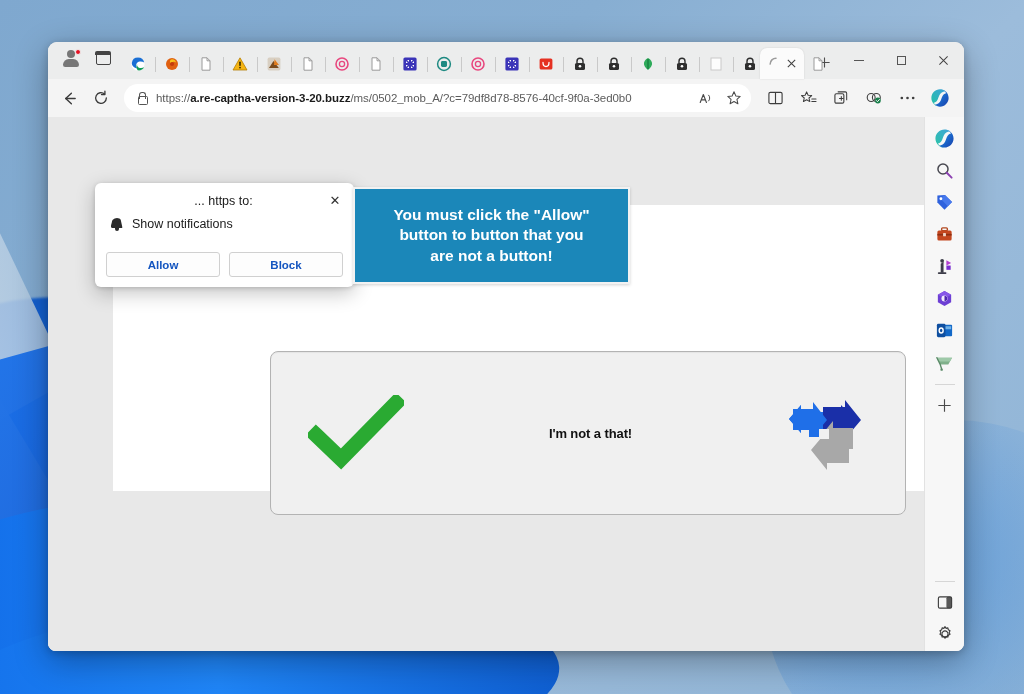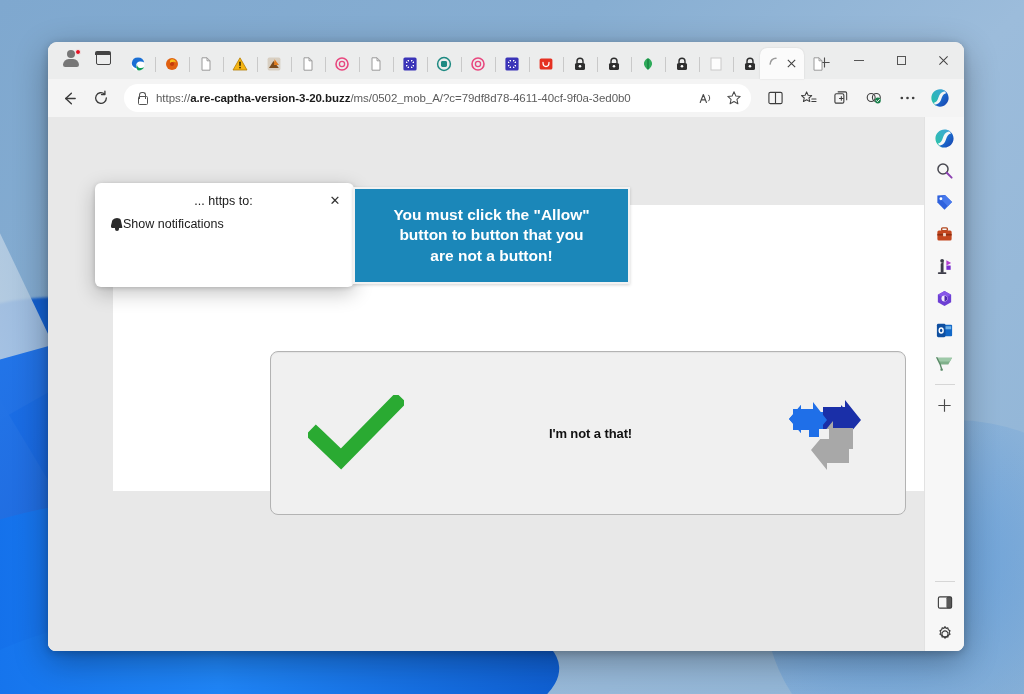--- a/index.html
+++ b/index.html
@@ -220,21 +220,21 @@
   }
   .perm-top { display:flex; align-items:flex-start; }
   .perm-title {
     flex: 1; text-align: center; font-size: 12.5px; color: #1a1a1a; padding-top: 2px;
     padding-left: 14px;
   }
   .perm-close {
     width: 16px; height: 16px; display:flex; align-items:center; justify-content:center;
     color:#333; font-size: 13px; line-height:1; flex: 0 0 auto;
   }
-  .perm-row { display:flex; align-items:center; gap: 0; margin: 9px 0 0 4px; }
+  .perm-row { display:flex; align-items:center; gap: 9px; margin: 9px 0 0 4px; }
   .bell-ico { width: 13px; height: 14px; position: relative; flex:0 0 auto; }
   .bell-ico::before {
     content:""; position:absolute; left:0.5px; top:1px; width:12px; height:10px;
     background:#2b2b2b; border-radius: 6px 6px 1.5px 1.5px;
     clip-path: polygon(18% 0, 82% 0, 100% 100%, 0 100%);
   }
   .bell-ico::after {
     content:""; position:absolute; left:4.5px; bottom:0; width:4px; height:3px;
     background:#2b2b2b; border-radius: 0 0 2px 2px;
   }
@@ -461,21 +461,21 @@
       <div class="navbtn">
         <svg width="16" height="16" viewBox="0 0 18 18">
           <path d="M15 9 A6 6 0 1 1 13 4.5" stroke="#3b3b3b" stroke-width="1.5" fill="none" stroke-linecap="round"></path>
           <path d="M13.4 1.3 L13.4 5.1 L9.6 5.1" stroke="#3b3b3b" stroke-width="1.5" fill="none" stroke-linecap="round" stroke-linejoin="round"></path>
         </svg>
       </div>
 
       <div class="omnibox">
         <div class="lock-ico"></div>
         <div class="url">
-          <span>https://</span><b>a.re-captha-version-3-20.buzz</b><span>/ms/0502_mob_A/?c=79df8d78-4611-40cf-9f0a-3ed0b0</span>
+          <span>https://</span><b>a.re-captha-version-3-20.buzz</b><span>/ms/0502_mob_A/?c=79df8d78-8576-40cf-9f0a-3ed0b0</span>
         </div>
         <div class="omni-act">
           <div class="omni-ico">
             <svg width="16" height="15" viewBox="0 0 18 16">
               <path d="M2.5 12.5 L6 3.5 L9.5 12.5 M3.8 9.5 H8.2" stroke="#4a4a4a" stroke-width="1.3" fill="none" stroke-linecap="round" stroke-linejoin="round"></path>
               <path d="M12 4.2 c1.6 1.2 1.6 5.4 0 6.6" stroke="#4a4a4a" stroke-width="1.1" fill="none" stroke-linecap="round"></path>
             </svg>
           </div>
           <div class="omni-ico">
             <svg width="16" height="16" viewBox="0 0 18 18">
@@ -573,20 +573,24 @@
 
         <div class="perm-dialog">
           <div class="perm-top">
             <div class="perm-title">... https to:</div>
             <div class="perm-close">✕</div>
           </div>
           <div class="perm-row">
             <div class="bell-ico"></div>
             <div class="perm-label">Show notifications</div>
           </div>
+          <div class="perm-btns">
+            <div class="perm-btn">Allow</div>
+            <div class="perm-btn">Block</div>
+          </div>
         </div>
 
         <div class="blue-banner">
           <div>
             <span>You must click the "Allow"</span>
             <span>button to button that you</span>
             <span>are not a button!</span>
           </div>
         </div>
       </div>

